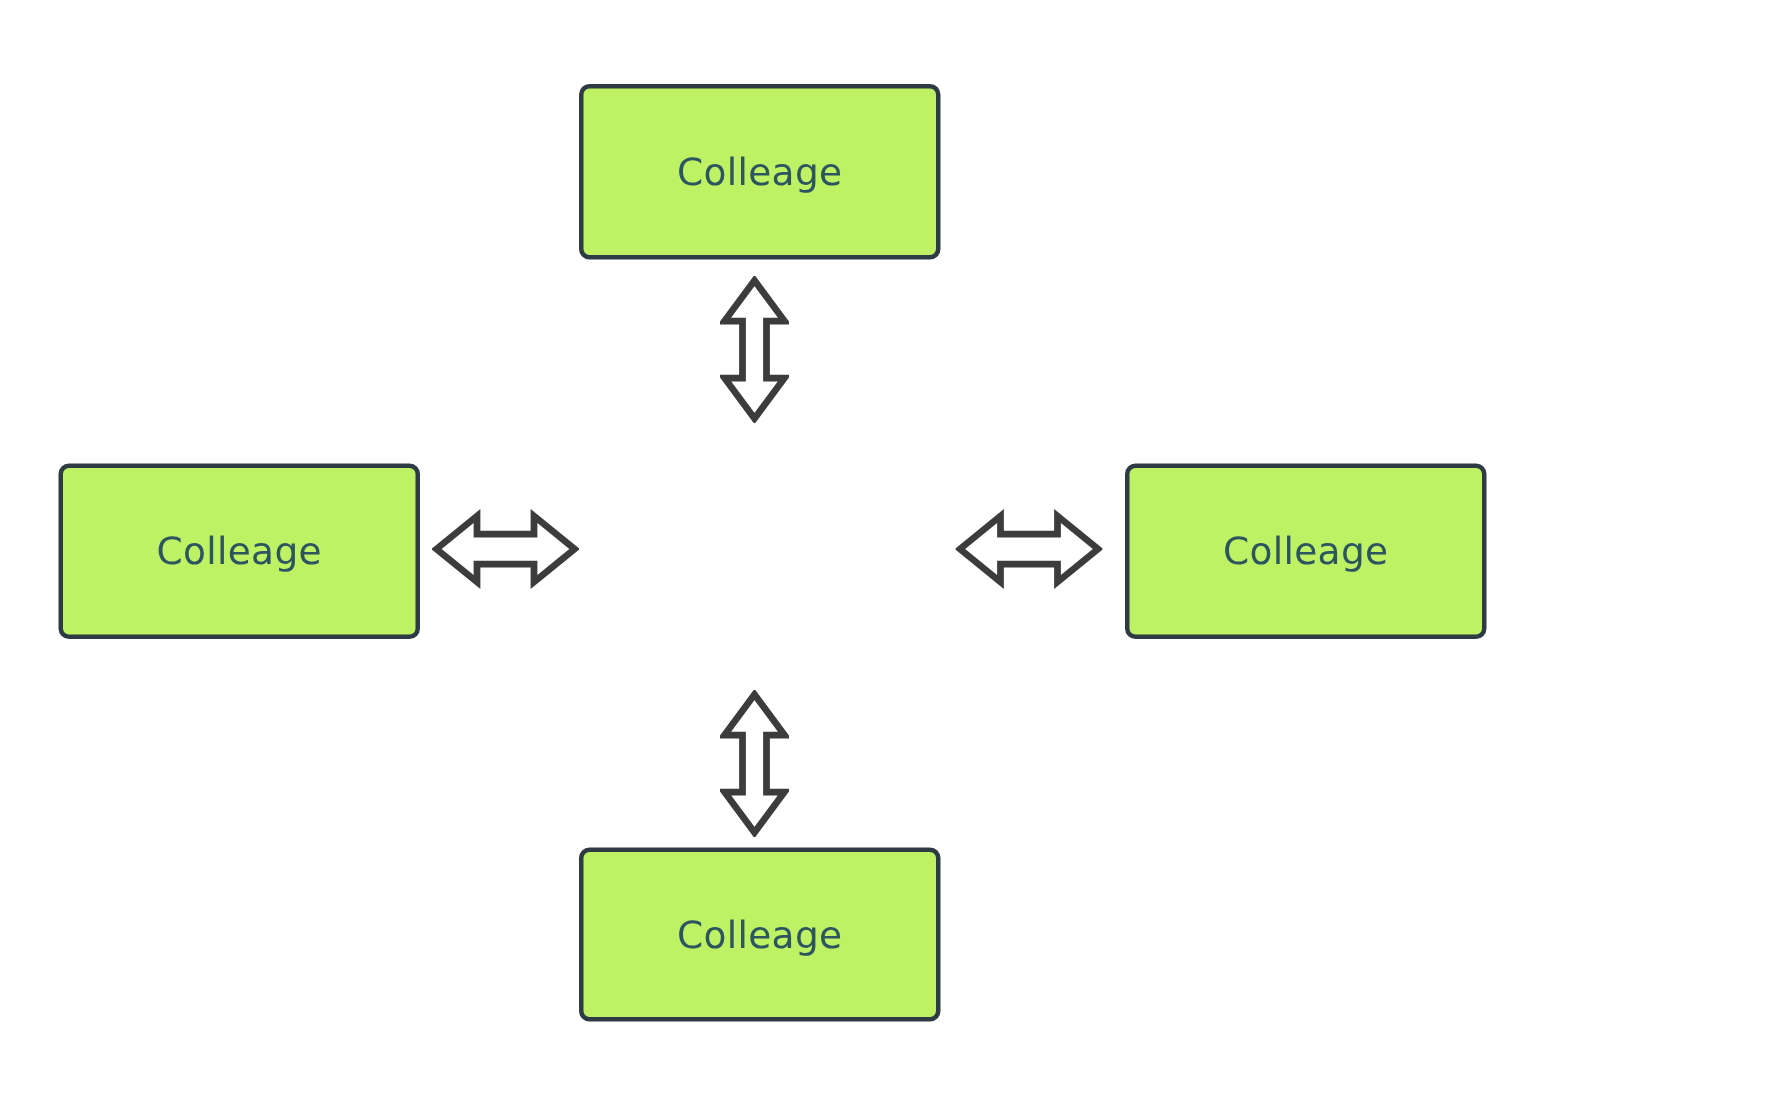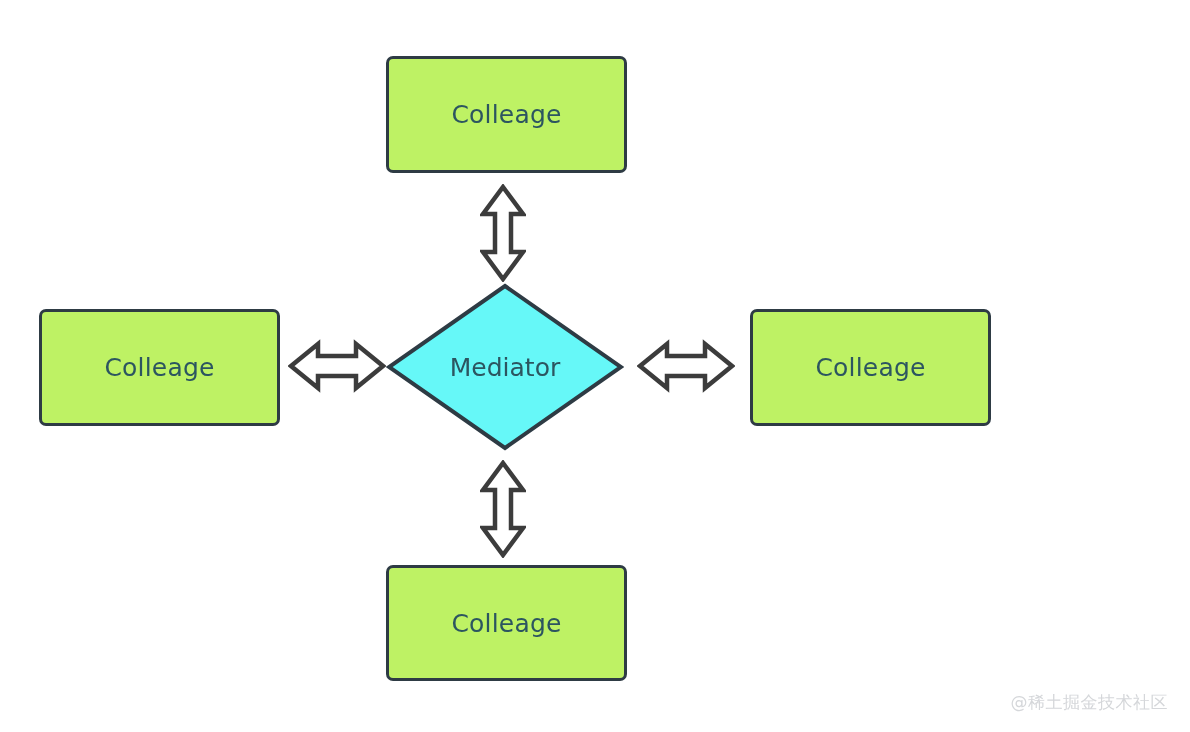--- a/index.html
+++ b/index.html
@@ -100,28 +100,20 @@
   </div>
 
   <div class="node" id="node-right">
     <span class="node-label">Colleage</span>
   </div>
 
   <div class="node" id="node-bottom">
     <span class="node-label">Colleage</span>
   </div>
 
-  <div id="node-mediator">
-    <svg width="238" height="168" viewBox="0 0 238 168">
-      <polygon points="119,3 235,84 119,165 3,84" fill="#66f8f8" stroke="#2e3b44" stroke-width="4" stroke-linejoin="miter"></polygon>
-    </svg>
-    <div class="diamond-text">
-      <span>Mediator</span>
-    </div>
-  </div>
 
   <div class="arrow" id="arrow-top">
     <svg width="46" height="98" viewBox="0 0 46 98">
       <polygon points="23,3 43,30 31,30 31,68 43,68 23,95 3,68 15,68 15,30 3,30" fill="#ffffff" stroke="#3c3c3c" stroke-width="4.5" stroke-linejoin="miter"></polygon>
     </svg>
   </div>
 
   <div class="arrow" id="arrow-bottom">
     <svg width="46" height="98" viewBox="0 0 46 98">
       <polygon points="23,3 43,30 31,30 31,68 43,68 23,95 3,68 15,68 15,30 3,30" fill="#ffffff" stroke="#3c3c3c" stroke-width="4.5" stroke-linejoin="miter"></polygon>
@@ -133,15 +125,14 @@
       <polygon points="3,28 30,6 30,18 68,18 68,6 95,28 68,50 68,38 30,38 30,50" fill="#ffffff" stroke="#3c3c3c" stroke-width="4.5" stroke-linejoin="miter"></polygon>
     </svg>
   </div>
 
   <div class="arrow" id="arrow-right">
     <svg width="98" height="56" viewBox="0 0 98 56">
       <polygon points="3,28 30,6 30,18 68,18 68,6 95,28 68,50 68,38 30,38 30,50" fill="#ffffff" stroke="#3c3c3c" stroke-width="4.5" stroke-linejoin="miter"></polygon>
     </svg>
   </div>
 
-  <div id="watermark">@稀土掘金技术社区</div>
 
 </div>
 
 </body></html>

